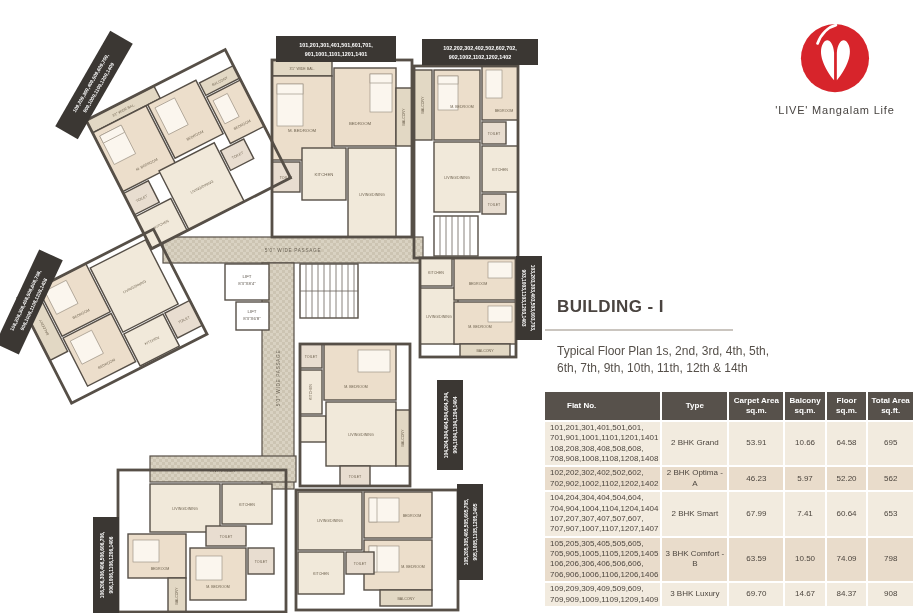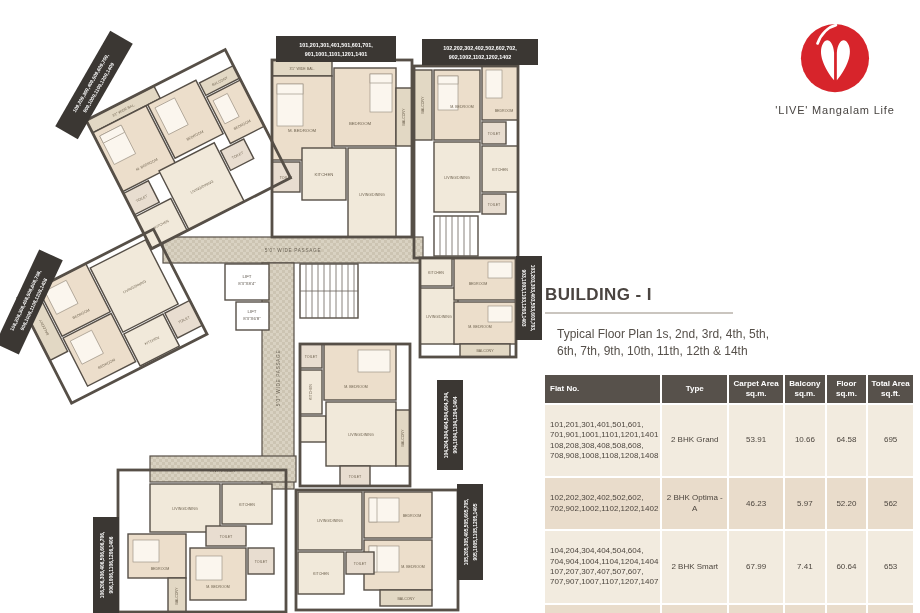--- a/index.html
+++ b/index.html
@@ -16,28 +16,28 @@
   .rl{font-family:"Liberation Sans",sans-serif;font-size:4.3px;fill:#6f6350;text-anchor:middle;}
   .rs{font-size:3.6px;}
   .pl{font-family:"Liberation Sans",sans-serif;font-size:4.7px;fill:#6b6355;letter-spacing:.7px;text-anchor:middle;}
   .lt{font-family:"Liberation Sans",sans-serif;font-size:4.4px;fill:#5c554b;text-anchor:middle;}
   .ub{fill:#3b3733;}
   .ul{font-family:"Liberation Sans",sans-serif;font-weight:bold;font-size:5.4px;fill:#ffffff;text-anchor:middle;}
   .ulv{font-family:"Liberation Sans",sans-serif;font-weight:bold;font-size:4.9px;fill:#ffffff;text-anchor:middle;}
 
   
   #panel{position:absolute;left:545px;top:285px;width:372px;}
-  #panel h1{margin:0;font-size:17px;font-weight:bold;color:#4a4440;letter-spacing:.4px;}
+  #panel h1{margin:12px;font-size:17px;font-weight:bold;color:#4a4440;letter-spacing:.4px;}
   .rule{width:188px;height:2px;background:#cac5bf;margin:7px 0 9px 0;}
   .subtitle{margin:12px;font-size:12px;color:#56504a;line-height:1.45;white-space:pre-line;}
   table{border-collapse:separate;border-spacing:2px;width:372px;margin-left:-2px;margin-top:10px;}
   th{background:#57514b;color:#ffffff;font-size:8px;font-weight:bold;text-align:center;
      padding:4px 2px;white-space:pre-line;line-height:1.25;}
-  th.cl{text-align:left;padding-left:5px;}
-  td{font-size:8px;color:#4d463f;text-align:center;vertical-align:middle;padding:15px 2px;line-height:1.3;margin-top:24px;}
+  th.cl{text-align:left;padding-left:22px;}
+  td{font-size:8px;color:#4d463f;text-align:center;vertical-align:middle;padding:1px 2px;line-height:1.3;margin-top:24px;}
   td.flats{text-align:left;padding-left:5px;white-space:pre-line;}
   tbody tr:nth-child(odd){background:#f2ebdf;}
   tbody tr:nth-child(even){background:#e9dccb;}
 
   
   #logo{position:absolute;left:780px;top:14px;width:110px;height:92px;}
   #tagline{position:absolute;left:770px;top:104px;width:130px;text-align:center;
            font-size:11px;letter-spacing:.8px;color:#474340;}
 </style>
 </head>
@@ -345,20 +345,31 @@
 704,904,1004,1104,1204,1404
 107,207,307,407,507,607,
 707,907,1007,1107,1207,1407</td>
           <td>2 BHK Smart</td>
           <td>67.99</td>
           <td>7.41</td>
           <td>60.64</td>
           <td>653</td>
         </tr>
         <tr>
+          <td class="flats">105,205,305,405,505,605,
+705,905,1005,1105,1205,1405
+106,206,306,406,506,606,
+706,906,1006,1106,1206,1406</td>
+          <td>3 BHK Comfort - B</td>
+          <td>63.59</td>
+          <td>10.50</td>
+          <td>74.09</td>
+          <td>798</td>
+        </tr>
+        <tr>
           <td class="flats">109,209,309,409,509,609,
 709,909,1009,1109,1209,1409</td>
           <td>3 BHK Luxury</td>
           <td>69.70</td>
           <td>14.67</td>
           <td>84.37</td>
           <td>908</td>
         </tr>
       </tbody>
     </table>

